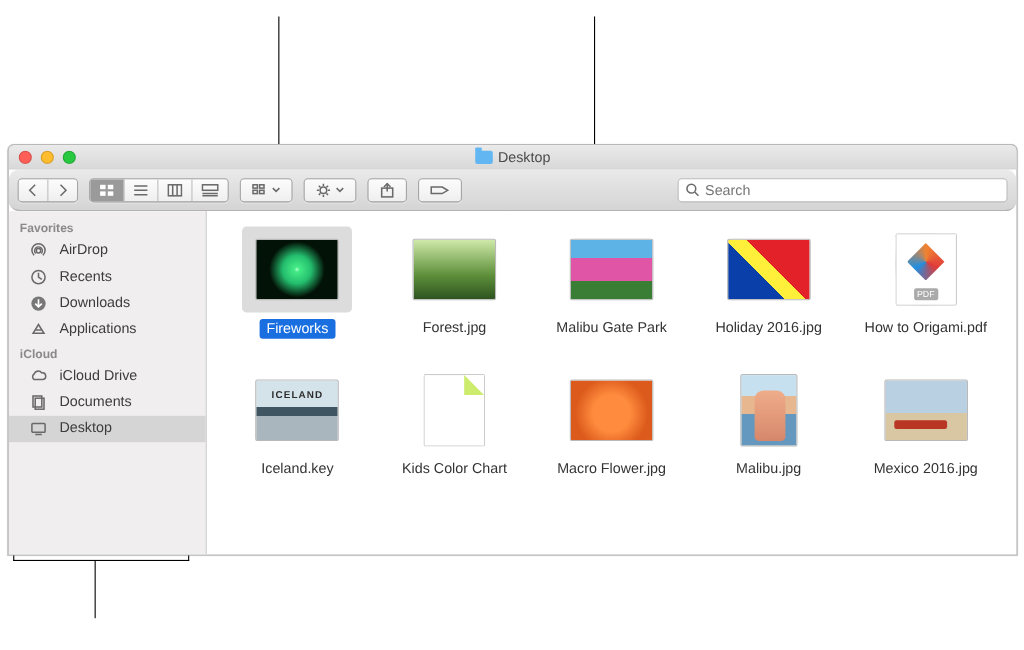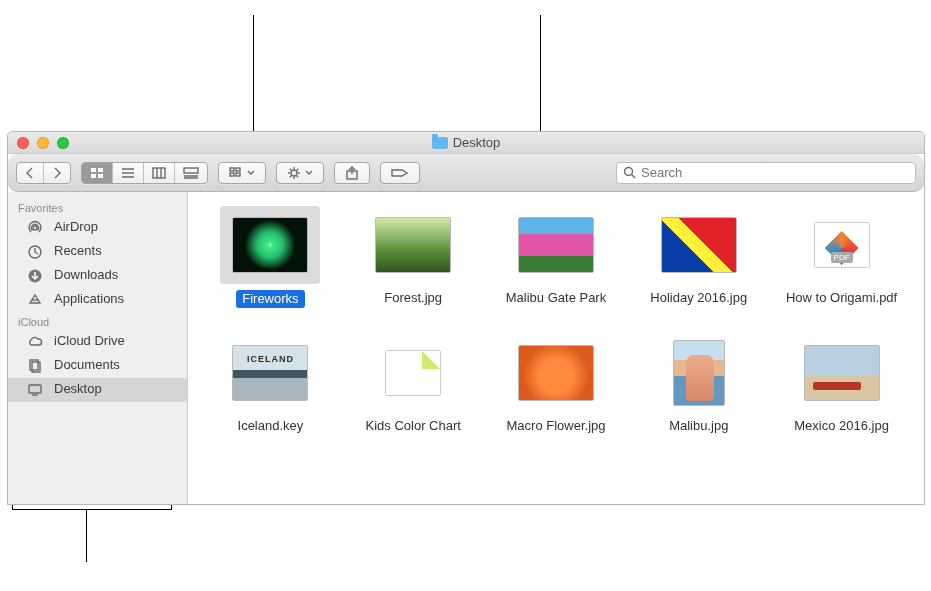--- a/index.html
+++ b/index.html
@@ -41,33 +41,33 @@
 .seg > div.active { background: #9a9a9a; color: #fff; }
 .seg > div.narrow { padding: 0 8px; }
 
 .nav-btn svg, .seg svg { display: block; }
 
 .searchbox { margin-left: auto; flex: 1; max-width: 300px; height: 22px; border: 1px solid #bcbcbc; border-radius: 4px; background: #fff; display: flex; align-items: center; padding: 0 6px; color: #999; font-size: 13px; gap: 5px; }
 .searchbox input { border: none; outline: none; font-size: 13px; flex: 1; background: transparent; color: #333; }
 
 .body { display: flex; height: calc(100% - 60px); }
 .sidebar { width: 180px; background: #f0eeef; border-right: 1px solid #cfcfcf; padding-top: 6px; font-size: 13px; }
-.sb-head { font-size: 11px; color: #8a8a8a; padding: 4px 10px 2px; font-weight: 400; }
+.sb-head { font-size: 11px; color: #8a8a8a; padding: 4px 10px 2px; font-weight: 700; }
 .sb-item { display: flex; align-items: flex-start; gap: 10px; padding: 3px 10px 3px 18px; color: #3c3c3c; cursor: default; }
 .sb-item.selected { background: #d5d5d6; }
 .sb-icon { width: 18px; height: 18px; display: flex; align-items: center; justify-content: center; color: #6f6f6f; }
 .sb-icon svg { width: 16px; height: 16px; }
 
 .content { flex: 1; padding: 14px 16px; overflow: hidden; }
 .grid { display: grid; grid-template-columns: repeat(5, 1fr); gap: 26px 10px; }
 .item { display: flex; flex-direction: column; align-items: center; gap: 6px; }
 .thumb-wrap { width: 100px; height: 78px; display: flex; align-items: center; justify-content: center; border-radius: 4px; }
 .item.selected .thumb-wrap { background: #dcdcdc; }
 .thumb { width: 76px; height: 56px; border: 1px solid #b9b9b9; border-radius: 2px; position: relative; overflow: hidden; }
-.thumb.pdf { width: 56px; height: 46px; border: none; }
+.thumb.pdf { width: 56px; height: 66px; border: none; }
 .thumb.pdf .page { position: absolute; inset: 0; background: #fff; border: 1px solid #ccc; transform: rotate(-4deg); }
 .thumb.pdf .page.front { transform: rotate(0); }
 .lbl { font-size: 13px; color: #333; text-align: center; max-width: 130px; line-height: 1.25; }
 .item.selected .lbl { background: #1a6fe0; color: #fff; border-radius: 3px; padding: 1px 6px; }
 
 
 .t-fireworks { background: radial-gradient(circle at 50% 50%, #4bf58b 0%, #24be6e 28%, #031207 55%); }
 .t-fireworks::after { content:""; position:absolute; inset:0; background: radial-gradient(circle at 50% 50%, rgba(255,255,255,.4) 0 1px, transparent 2px); }
 .t-forest { background: linear-gradient(#cfe9a9, #5d8f3a 60%, #2e5420); }
 .t-ggp { background: linear-gradient(#5db2e6 0 30%, #e155a6 30% 70%, #3a7d35 70%); }

